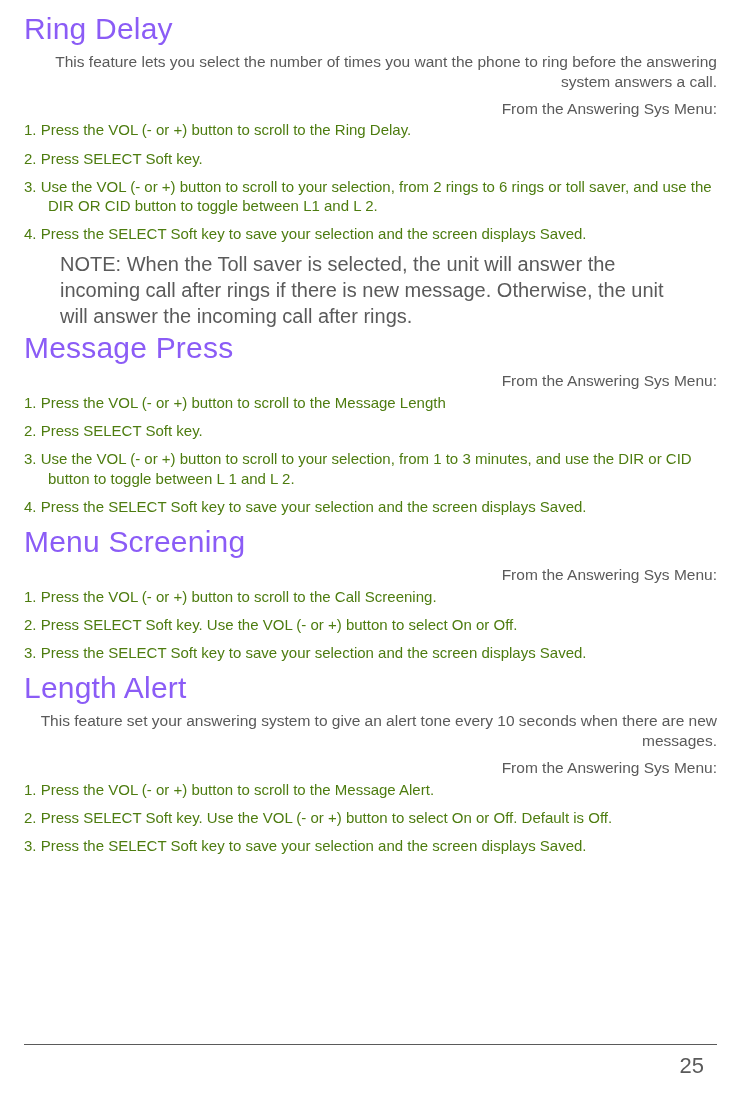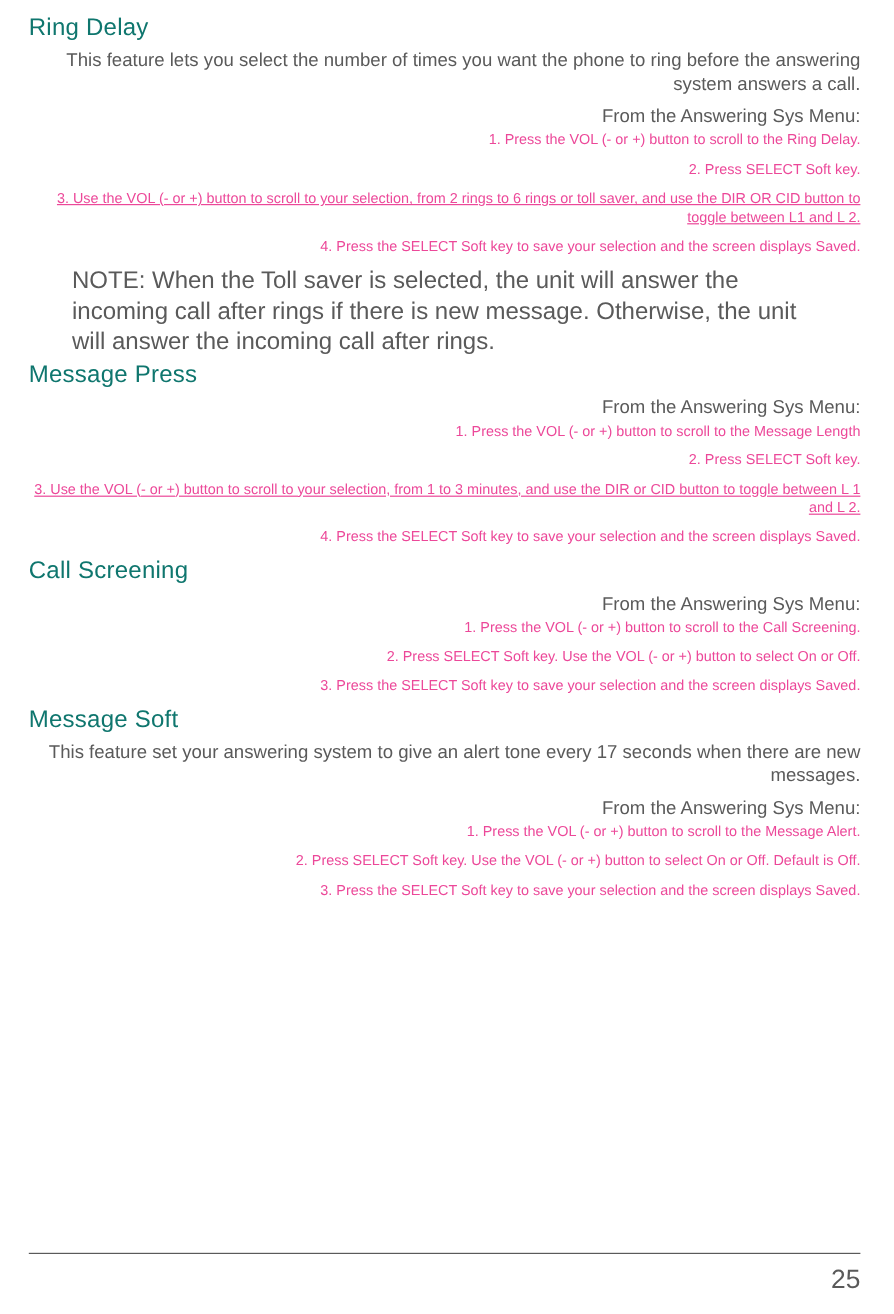--- a/index.html
+++ b/index.html
@@ -8,45 +8,43 @@
       width: 745px;
       height: 1095px;
       background: #fff;
       position: relative;
       color: #5a5a5a;
     }
     .page {
       padding: 10px 28px 0 24px;
     }
     h2.section-title {
-      font-size: 20px;
+      font-size: 30px;
       font-weight: normal;
-      color: #0f766e;
+      color: #8b5cf6;
       margin-bottom: 6px;
       margin-top: 2px;
       letter-spacing: 0.2px;
     }
     p.body-text {
       font-size: 15.5px;
       line-height: 1.28;
       color: #5a5a5a;
       margin-bottom: 7px;
       text-align: right;
     }
     p.step {
-      font-size: 12px;
+      font-size: 15px;
       line-height: 1.28;
-      color: #ec4899;
+      color: #4d7c0f;
       margin-bottom: 9px;
-      text-align: right;
     }
     p.step.indented {
       padding-left: 24px;
       text-indent: -24px;
-      text-decoration: underline;
     }
     .note {
       font-size: 20px;
       line-height: 1.28;
       color: #5a5a5a;
       padding-left: 36px;
       margin-bottom: 2px;
       max-width: 640px;
     }
     .section-block { margin-bottom: 0; }
@@ -54,21 +52,21 @@
       position: absolute;
       bottom: 50px;
       left: 24px;
       right: 28px;
       border: none;
       border-top: 1px solid #5a5a5a;
     }
     .page-number {
       position: absolute;
       bottom: 16px;
-      right: 28px;
+      right: 41px;
       font-size: 22px;
       color: #5a5a5a;
     }
   </style>
 </head>
 <body>
 
 <div class="page">
 
   <div class="section-block">
@@ -85,30 +83,30 @@
   <div class="section-block">
     <h2 class="section-title">Message Press</h2>
     <p class="body-text" style="margin-bottom:2px;">From the Answering Sys Menu:</p>
     <p class="step">1. Press the VOL (- or +) button to scroll to the Message Length</p>
     <p class="step">2. Press SELECT Soft key.</p>
     <p class="step indented">3. Use the  VOL (- or +) button to scroll to your selection, from 1 to 3 minutes, and use the DIR or CID  button to toggle between L 1 and L 2.</p>
     <p class="step">4. Press the SELECT Soft key to save your selection and the screen displays Saved.</p>
   </div>
 
   <div class="section-block">
-    <h2 class="section-title">Call Screening</h2>
+    <h2 class="section-title">Menu Screening</h2>
     <p class="body-text" style="margin-bottom:2px;">From the Answering Sys Menu:</p>
     <p class="step">1. Press the VOL (- or +) button to scroll to the Call Screening.</p>
     <p class="step">2. Press SELECT  Soft key. Use the VOL (- or +) button to select On or Off.</p>
     <p class="step">3. Press the SELECT Soft key to save your selection and the screen displays Saved.</p>
   </div>
 
   <div class="section-block">
-    <h2 class="section-title">Message Soft</h2>
-    <p class="body-text">This feature set your answering system to give an alert tone every 17 seconds when there are new messages.</p>
+    <h2 class="section-title">Length Alert</h2>
+    <p class="body-text">This feature set your answering system to give an alert tone every 10 seconds when there are new messages.</p>
     <p class="body-text" style="margin-bottom:2px;">From the Answering Sys Menu:</p>
     <p class="step">1. Press the VOL (- or +) button to scroll to the Message Alert.</p>
     <p class="step">2. Press SELECT Soft key. Use the VOL (- or +) button to select On or Off. Default is Off.</p>
     <p class="step">3. Press the SELECT Soft key to save your selection and the screen displays Saved.</p>
   </div>
 
 </div>
 
 <hr class="footer-line">
 <div class="page-number">25</div>

